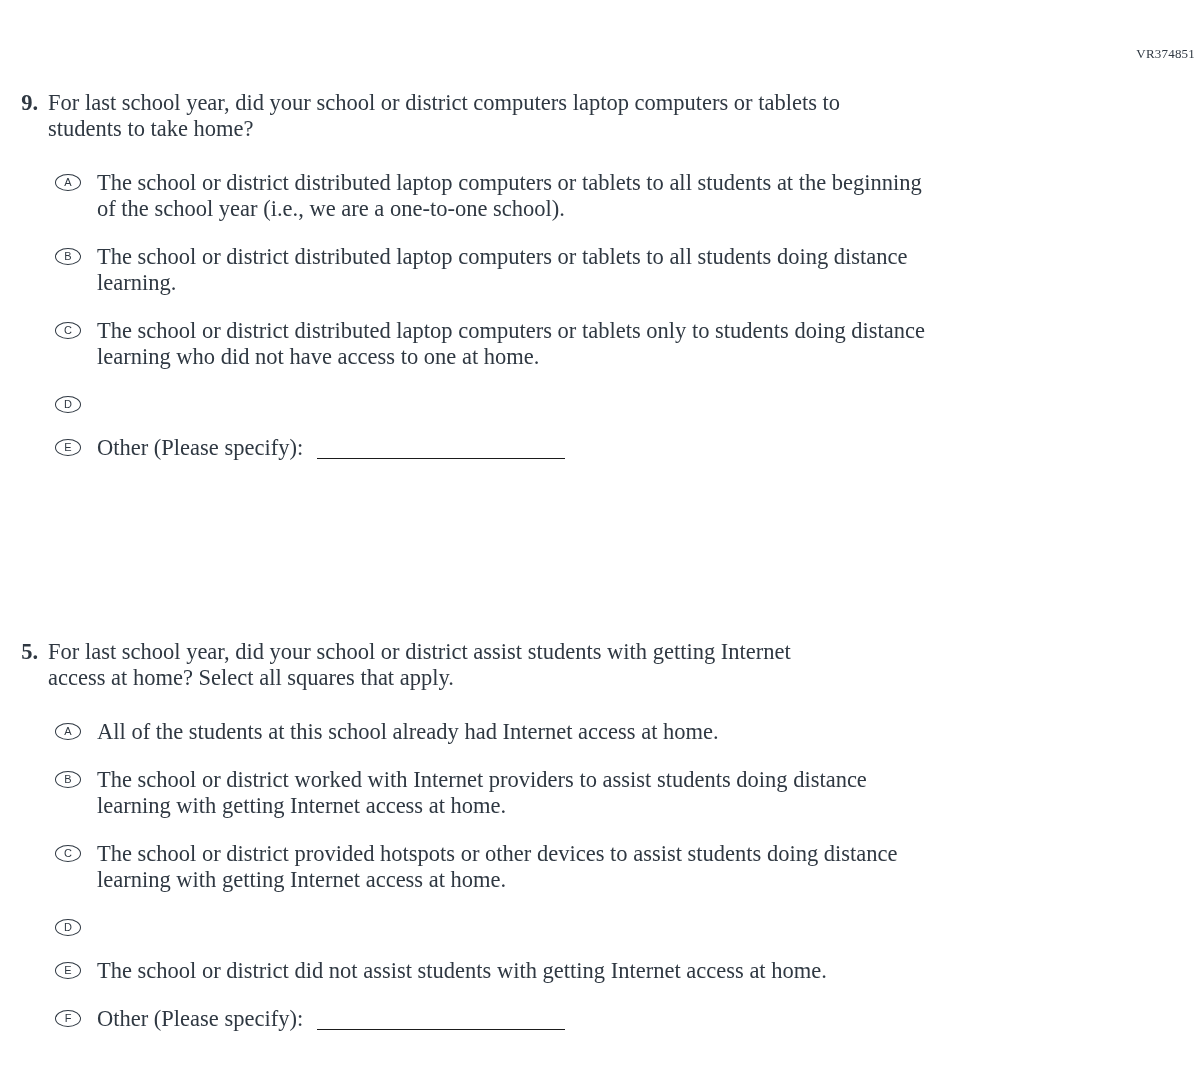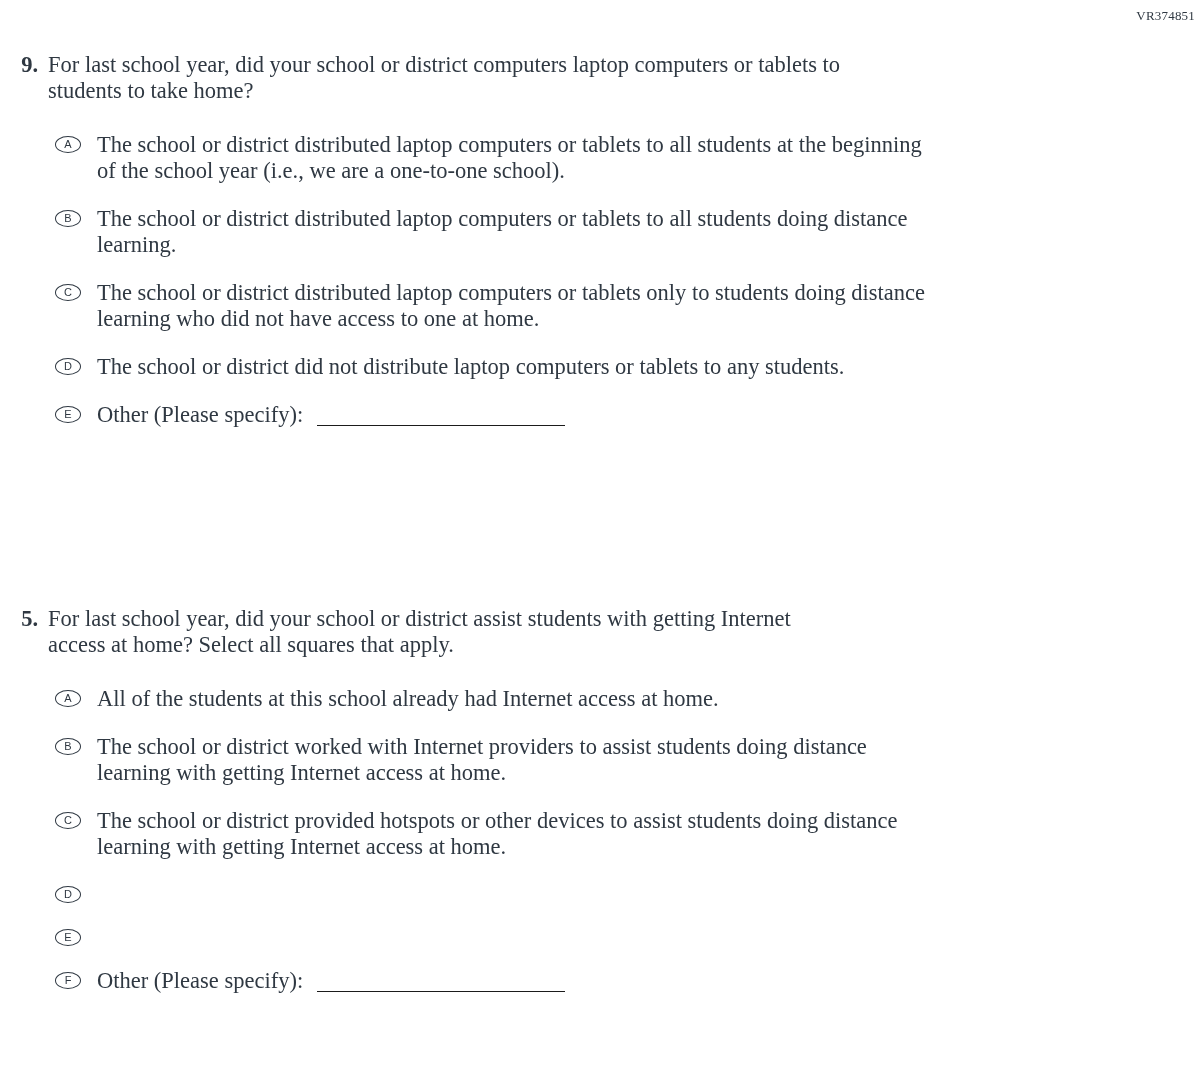--- a/index.html
+++ b/index.html
@@ -11,21 +11,21 @@
     overflow: hidden;
   }
   .page { width: 1203px; height: 1090px; position: relative; }
   .code {
     text-align: right;
     font-size: 13px;
     line-height: 16px;
     padding-right: 8px;
     letter-spacing: 0.2px;
   }
-  .code.first { padding-top: 8px; }
+  .code.first { padding-top: 8px; margin-top: 38px; }
   .qrow {
     display: flex;
     margin-top: 28px;
     font-size: 22.5px;
     line-height: 26px;
   }
   .qnum {
     width: 38px; min-width: 38px;
     text-align: right;
     padding-right: 10px;
@@ -93,21 +93,20 @@
     <div class="option">
       <span class="bubble">
           <span>C</span>
         </span>
       <div class="otext"><span>The school or district distributed laptop computers or tablets only to students doing distance<br>learning who did not have access to one at home.</span></div>
     </div>
     <div class="option">
       <span class="bubble">
           <span>D</span>
         </span>
-      <div class="otext"><span>The school or district did not distribute laptop computers or tablets to any students.</span></div>
     </div>
     <div class="option">
       <span class="bubble">
           <span>E</span>
         </span>
       <div class="otext"><span>Other (Please specify):</span><span class="blank"></span></div>
     </div>
   </div>
 
   <div class="section-gap"></div>
@@ -139,20 +138,21 @@
     </div>
     <div class="option">
       <span class="bubble">
           <span>D</span>
         </span>
     </div>
     <div class="option">
       <span class="bubble">
           <span>E</span>
         </span>
+      <div class="otext"><span>The school or district did not assist students with getting Internet access at home.</span></div>
     </div>
     <div class="option">
       <span class="bubble">
           <span>F</span>
         </span>
       <div class="otext"><span>Other (Please specify):</span><span class="blank"></span></div>
     </div>
   </div>
 
 </div>

